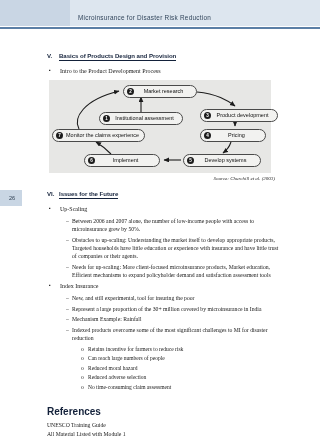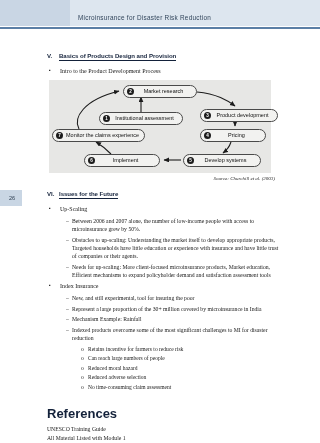--- a/index.html
+++ b/index.html
@@ -204,21 +204,21 @@
     font-size: 5px;
     font-style: italic;
     color: #2a2a2a;
     margin: 3px 6px 0 0;
   }
 
   
   .ref-head {
     font-family: "Liberation Sans", sans-serif;
     font-weight: bold;
-    font-size: 13px;
+    font-size: 10px;
     color: #13213a;
     margin: 0 0 4px 0;
   }
   .ref-line {
     font-size: 5.7px;
     line-height: 8.4px;
     color: #1a1a1a;
   }
   .spacer-sec { height: 9px; }
   .spacer-ref { height: 14px; }

